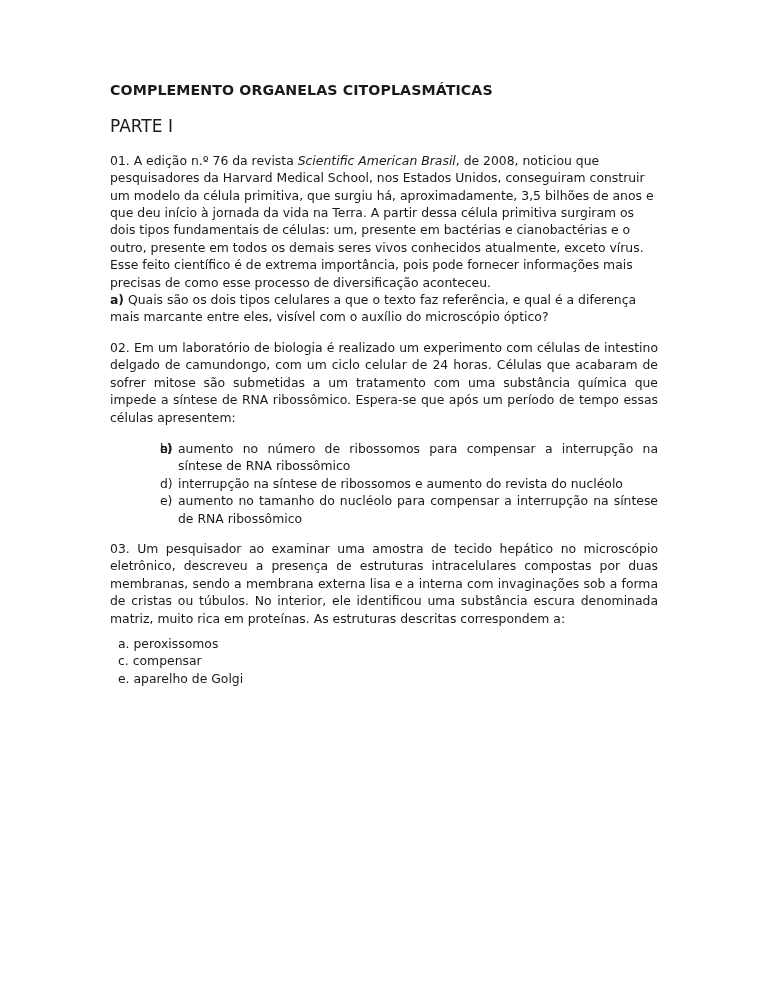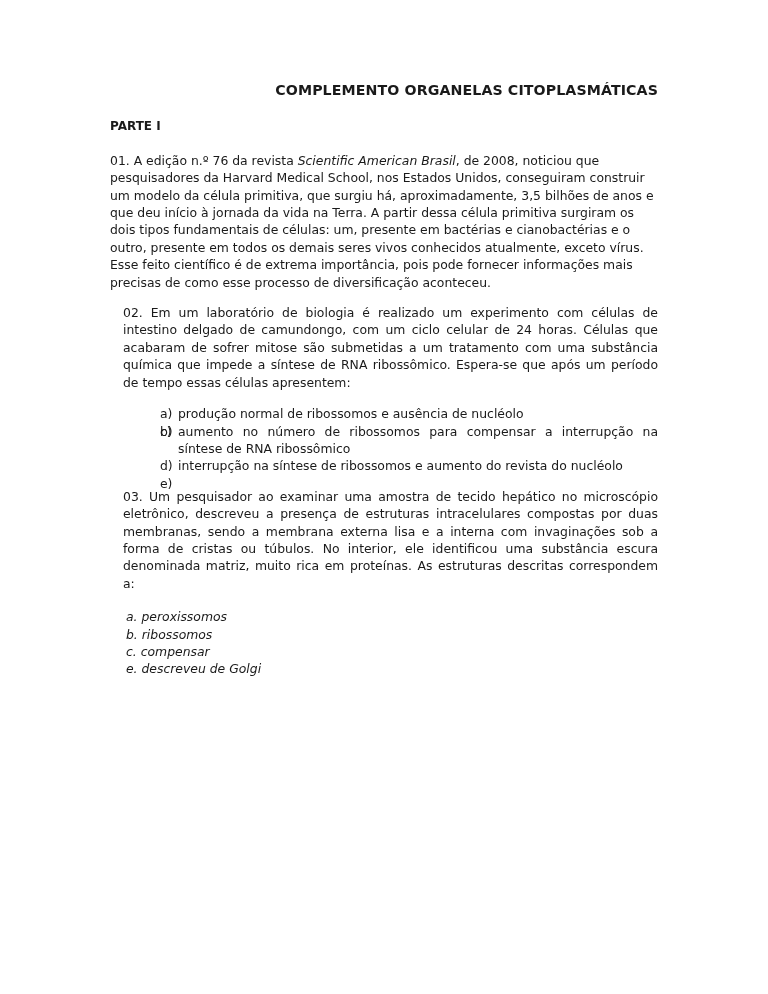--- a/index.html
+++ b/index.html
@@ -17,87 +17,86 @@
     }
     .page {
       position: absolute;
       left: 110px;
       top: 82px;
       width: 548px;
       font-size: 12.4px;
       line-height: 17.4px;
     }
     .doc-title {
-      text-align: right;
+      text-align: left;
       font-weight: bold;
       font-size: 14.2px;
       margin: 0 0 19px 0;
       letter-spacing: 0.1px;
     }
     .part-heading {
-      font-weight: bold;
-      font-size: 12px;
+      font-weight: normal;
+      font-size: 17px;
       margin: 0 0 16px 0;
     }
     .para { margin: 0; }
-    .justify { text-align: justify; margin-left: 13px; }
+    .justify { text-align: justify; }
     .q-block { margin: 0 0 13px 0; }
     .sub-q b { font-weight: bold; }
     .options-list {
       list-style: none;
       margin: 14px 0 0 0;
       padding: 0 0 0 50px;
     }
     .options-list li {
       position: relative;
       padding-left: 18px;
       text-align: justify;
     }
     .options-list li .opt-letter {
       position: absolute;
       left: 0;
       top: 0;
     }
     .plain-options {
-      margin: 16px;
+      margin: 8px;
       padding: 0;
       list-style: none;
-      font-style: italic;
     }
     .plain-options li { margin: 0; }
     em { font-style: italic; }
   </style>
 </head>
 <body>
 
 <div class="page">
 
   <h1 class="doc-title">COMPLEMENTO ORGANELAS CITOPLASMÁTICAS</h1>
 
   <h2 class="part-heading">PARTE I</h2>
 
   <div class="q-block">
     <p class="para"><span>01.</span> <span>A edição n.º 76 da revista </span><em>Scientific American Brasil</em><span>, de 2008, noticiou que pesquisadores da Harvard Medical School, nos Estados Unidos, conseguiram construir um modelo da célula primitiva, que surgiu há, aproximadamente, 3,5 bilhões de anos e que deu início à jornada da vida na Terra. A partir dessa célula primitiva surgiram os dois tipos fundamentais de células: um, presente em bactérias e cianobactérias e o outro, presente em todos os demais seres vivos conhecidos atualmente, exceto vírus. Esse feito científico é de extrema importância, pois pode fornecer informações mais precisas de como esse processo de diversificação aconteceu.</span></p>
+    <p class="para sub-q"><b>a)</b><span> Quais são os dois tipos celulares a que o texto faz referência, e qual é a diferença mais marcante entre eles, visível com o auxílio do microscópio óptico?</span></p>
   </div>
 
   <div class="q-block">
     <p class="para justify"><span>02.</span> <span>Em um laboratório de biologia é realizado um experimento com células de intestino delgado de camundongo, com um ciclo celular de 24 horas. Células que acabaram de sofrer mitose são submetidas a um tratamento com uma substância química que impede a síntese de RNA ribossômico. Espera-se que após um período de tempo essas células apresentem:</span></p>
     <ol class="options-list">
-      <li><span class="opt-letter">a)</span><span>produção normal de ribossomos e ausência de nucléolo</span></li>
+      <li><span class="opt-letter">a)</span></li>
       <li><span class="opt-letter">b)</span></li>
       <li><span class="opt-letter">c)</span><span>aumento no número de ribossomos para compensar a interrupção na síntese de RNA ribossômico</span></li>
       <li><span class="opt-letter">d)</span><span>interrupção na síntese de ribossomos e aumento do revista do nucléolo</span></li>
-      <li><span class="opt-letter">e)</span></li>
+      <li><span class="opt-letter">e)</span><span>aumento no tamanho do nucléolo para compensar a interrupção na síntese de RNA ribossômico</span></li>
     </ol>
   </div>
 
   <div class="q-block">
     <p class="para justify"><span>03.</span> <span> Um pesquisador ao examinar uma amostra de tecido hepático no microscópio eletrônico, descreveu a presença de estruturas intracelulares compostas por duas membranas, sendo a membrana externa lisa e a interna com invaginações sob a forma de cristas ou túbulos. No interior, ele identificou uma substância escura denominada matriz, muito rica em proteínas. As estruturas descritas correspondem a:</span></p>
     <ul class="plain-options">
       <li>a. peroxissomos</li>
-      <li>b. ribossomos</li>
       <li>c. compensar</li>
-      <li>e. descreveu de Golgi</li>
+      <li>e. aparelho de Golgi</li>
     </ul>
   </div>
 
 
 </div>
 
 </body></html>

